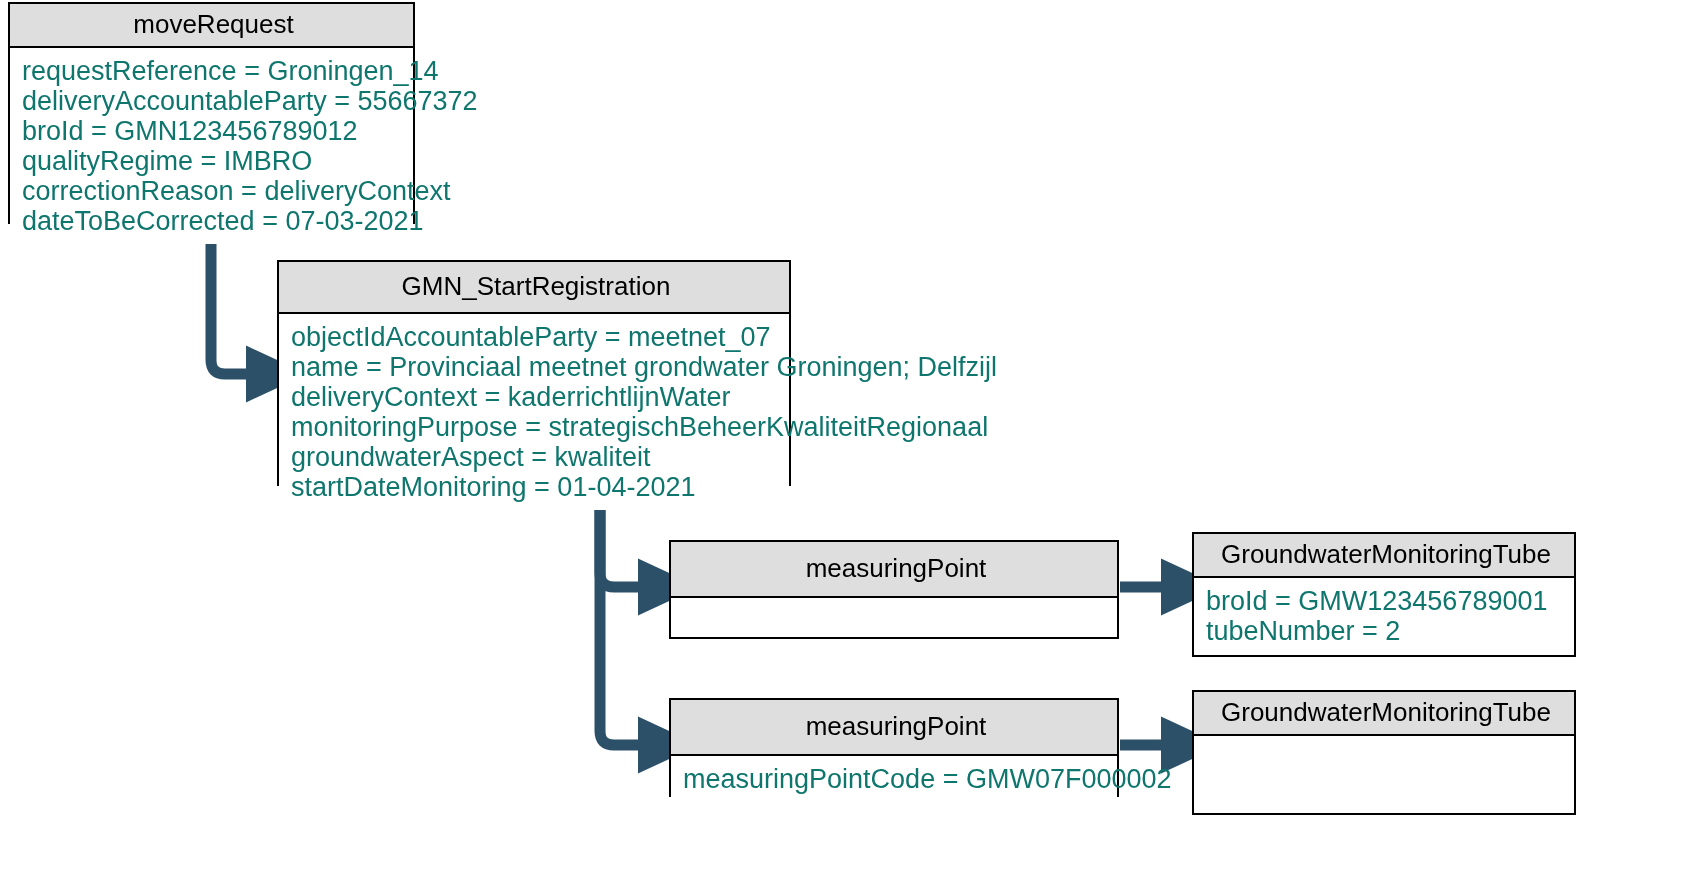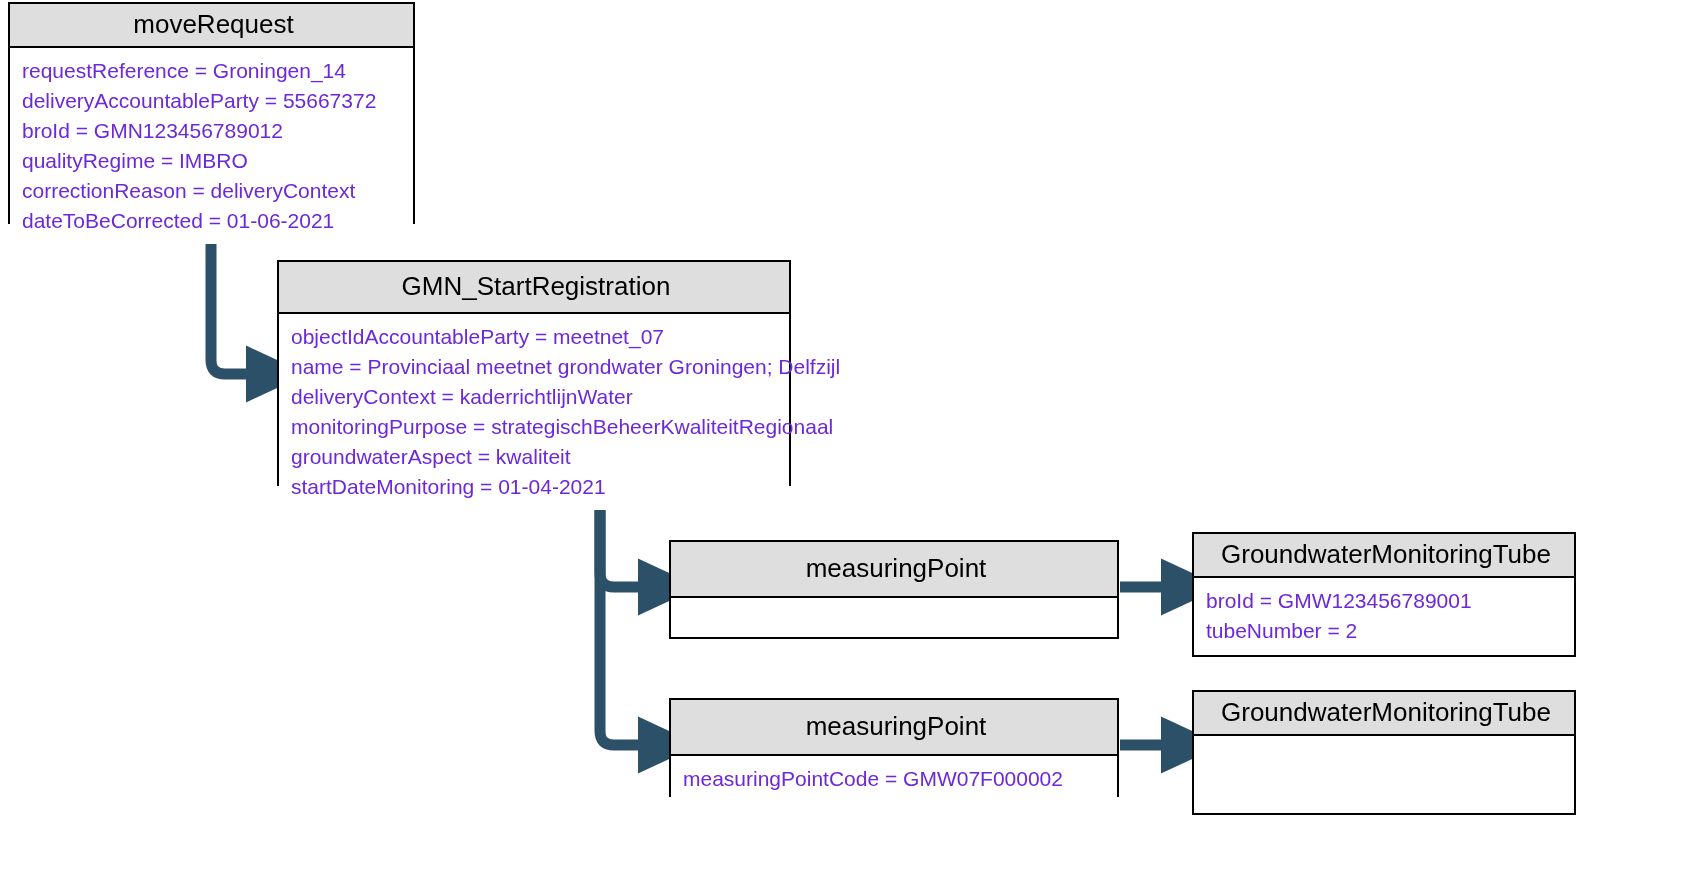--- a/index.html
+++ b/index.html
@@ -34,24 +34,24 @@
     box-sizing: border-box;
     white-space: nowrap;
     overflow: hidden;
   }
   .uml-body {
     background: #ffffff;
     padding: 8px 10px 8px 12px;
     box-sizing: border-box;
   }
   .uml-attr {
-    font-size: 21px;
+    font-size: 27px;
     line-height: 30px;
     white-space: nowrap;
-    color: #6d28d9;
+    color: #0f766e;
   }
   .connector-layer {
     position: absolute;
     left: 0;
     top: 0;
     width: 1686px;
     height: 886px;
     pointer-events: none;
   }
   
@@ -92,21 +92,21 @@
   </svg>
 
   <div class="uml-box" id="box-moveRequest">
     <div class="uml-header">moveRequest</div>
     <div class="uml-body">
       <div class="uml-attr">requestReference = Groningen_14</div>
       <div class="uml-attr">deliveryAccountableParty = 55667372</div>
       <div class="uml-attr">broId = GMN123456789012</div>
       <div class="uml-attr">qualityRegime = IMBRO</div>
       <div class="uml-attr">correctionReason = deliveryContext</div>
-      <div class="uml-attr">dateToBeCorrected = 01-06-2021</div>
+      <div class="uml-attr">dateToBeCorrected = 07-03-2021</div>
     </div>
   </div>
 
   <div class="uml-box" id="box-gmnStart">
     <div class="uml-header">GMN_StartRegistration</div>
     <div class="uml-body">
       <div class="uml-attr">objectIdAccountableParty = meetnet_07</div>
       <div class="uml-attr">name = Provinciaal meetnet grondwater Groningen; Delfzijl</div>
       <div class="uml-attr">deliveryContext = kaderrichtlijnWater</div>
       <div class="uml-attr">monitoringPurpose = strategischBeheerKwaliteitRegionaal</div>

